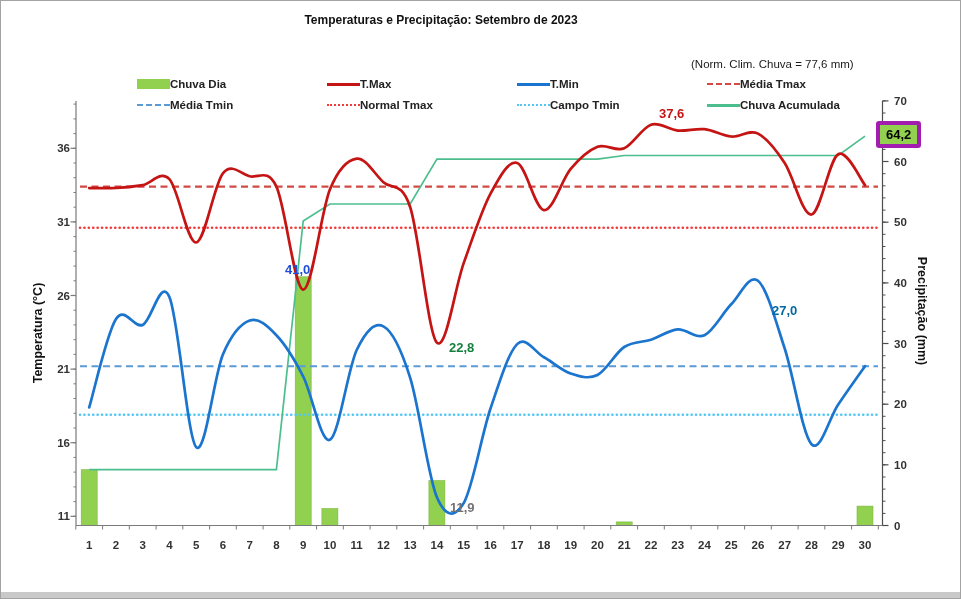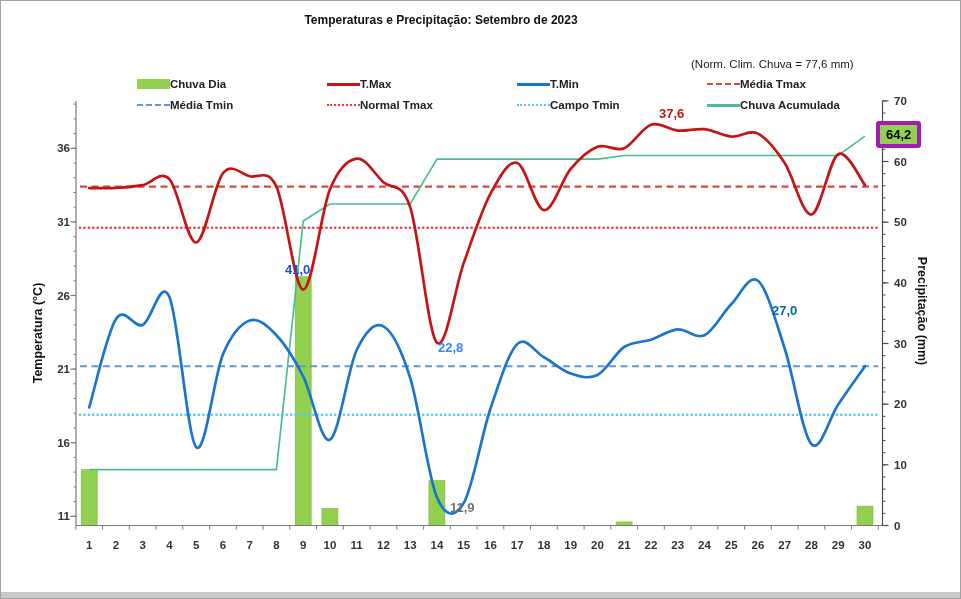--- a/index.html
+++ b/index.html
@@ -237,21 +237,21 @@
   <div class="leg" style="left:706px;top:98px">
     <span class="sw sw-line" style="border-top-color: rgb(76, 190, 142);"></span>
     <span>Chuva Acumulada</span>
   </div>
 
   <div class="axis-title" style="left:37px;top:332px">Temperatura (°C)</div>
   <div class="axis-title right" style="left:921px;top:310px">Precipitação (mm)</div>
 
   <div id="annotations">
       <div class="ann" style="left: 658px; top: 105px; color: rgb(197, 20, 20);">37,6</div>
-      <div class="ann" style="left: 437px; top: 339px; color: #3b82f6;">22,8</div>
+      <div class="ann" style="left: 448px; top: 339px; color: #15803d;">22,8</div>
       <div class="ann" style="left: 449px; top: 499px; color: #737373;">11,9</div>
       <div class="ann" style="left: 771px; top: 271px; color: #0369a1; margin-top: 31px;">27,0</div>
       <div class="ann" style="left: 284px; top: 261px; color: #1d4ed8;">41,0</div>
       <div class="ann boxed" style="left: 875px; top: 120px; background: rgb(146, 208, 80);">64,2</div>
     </div>
 
   <div class="bottom-strip"></div>
 </div>
 
 </body></html>

